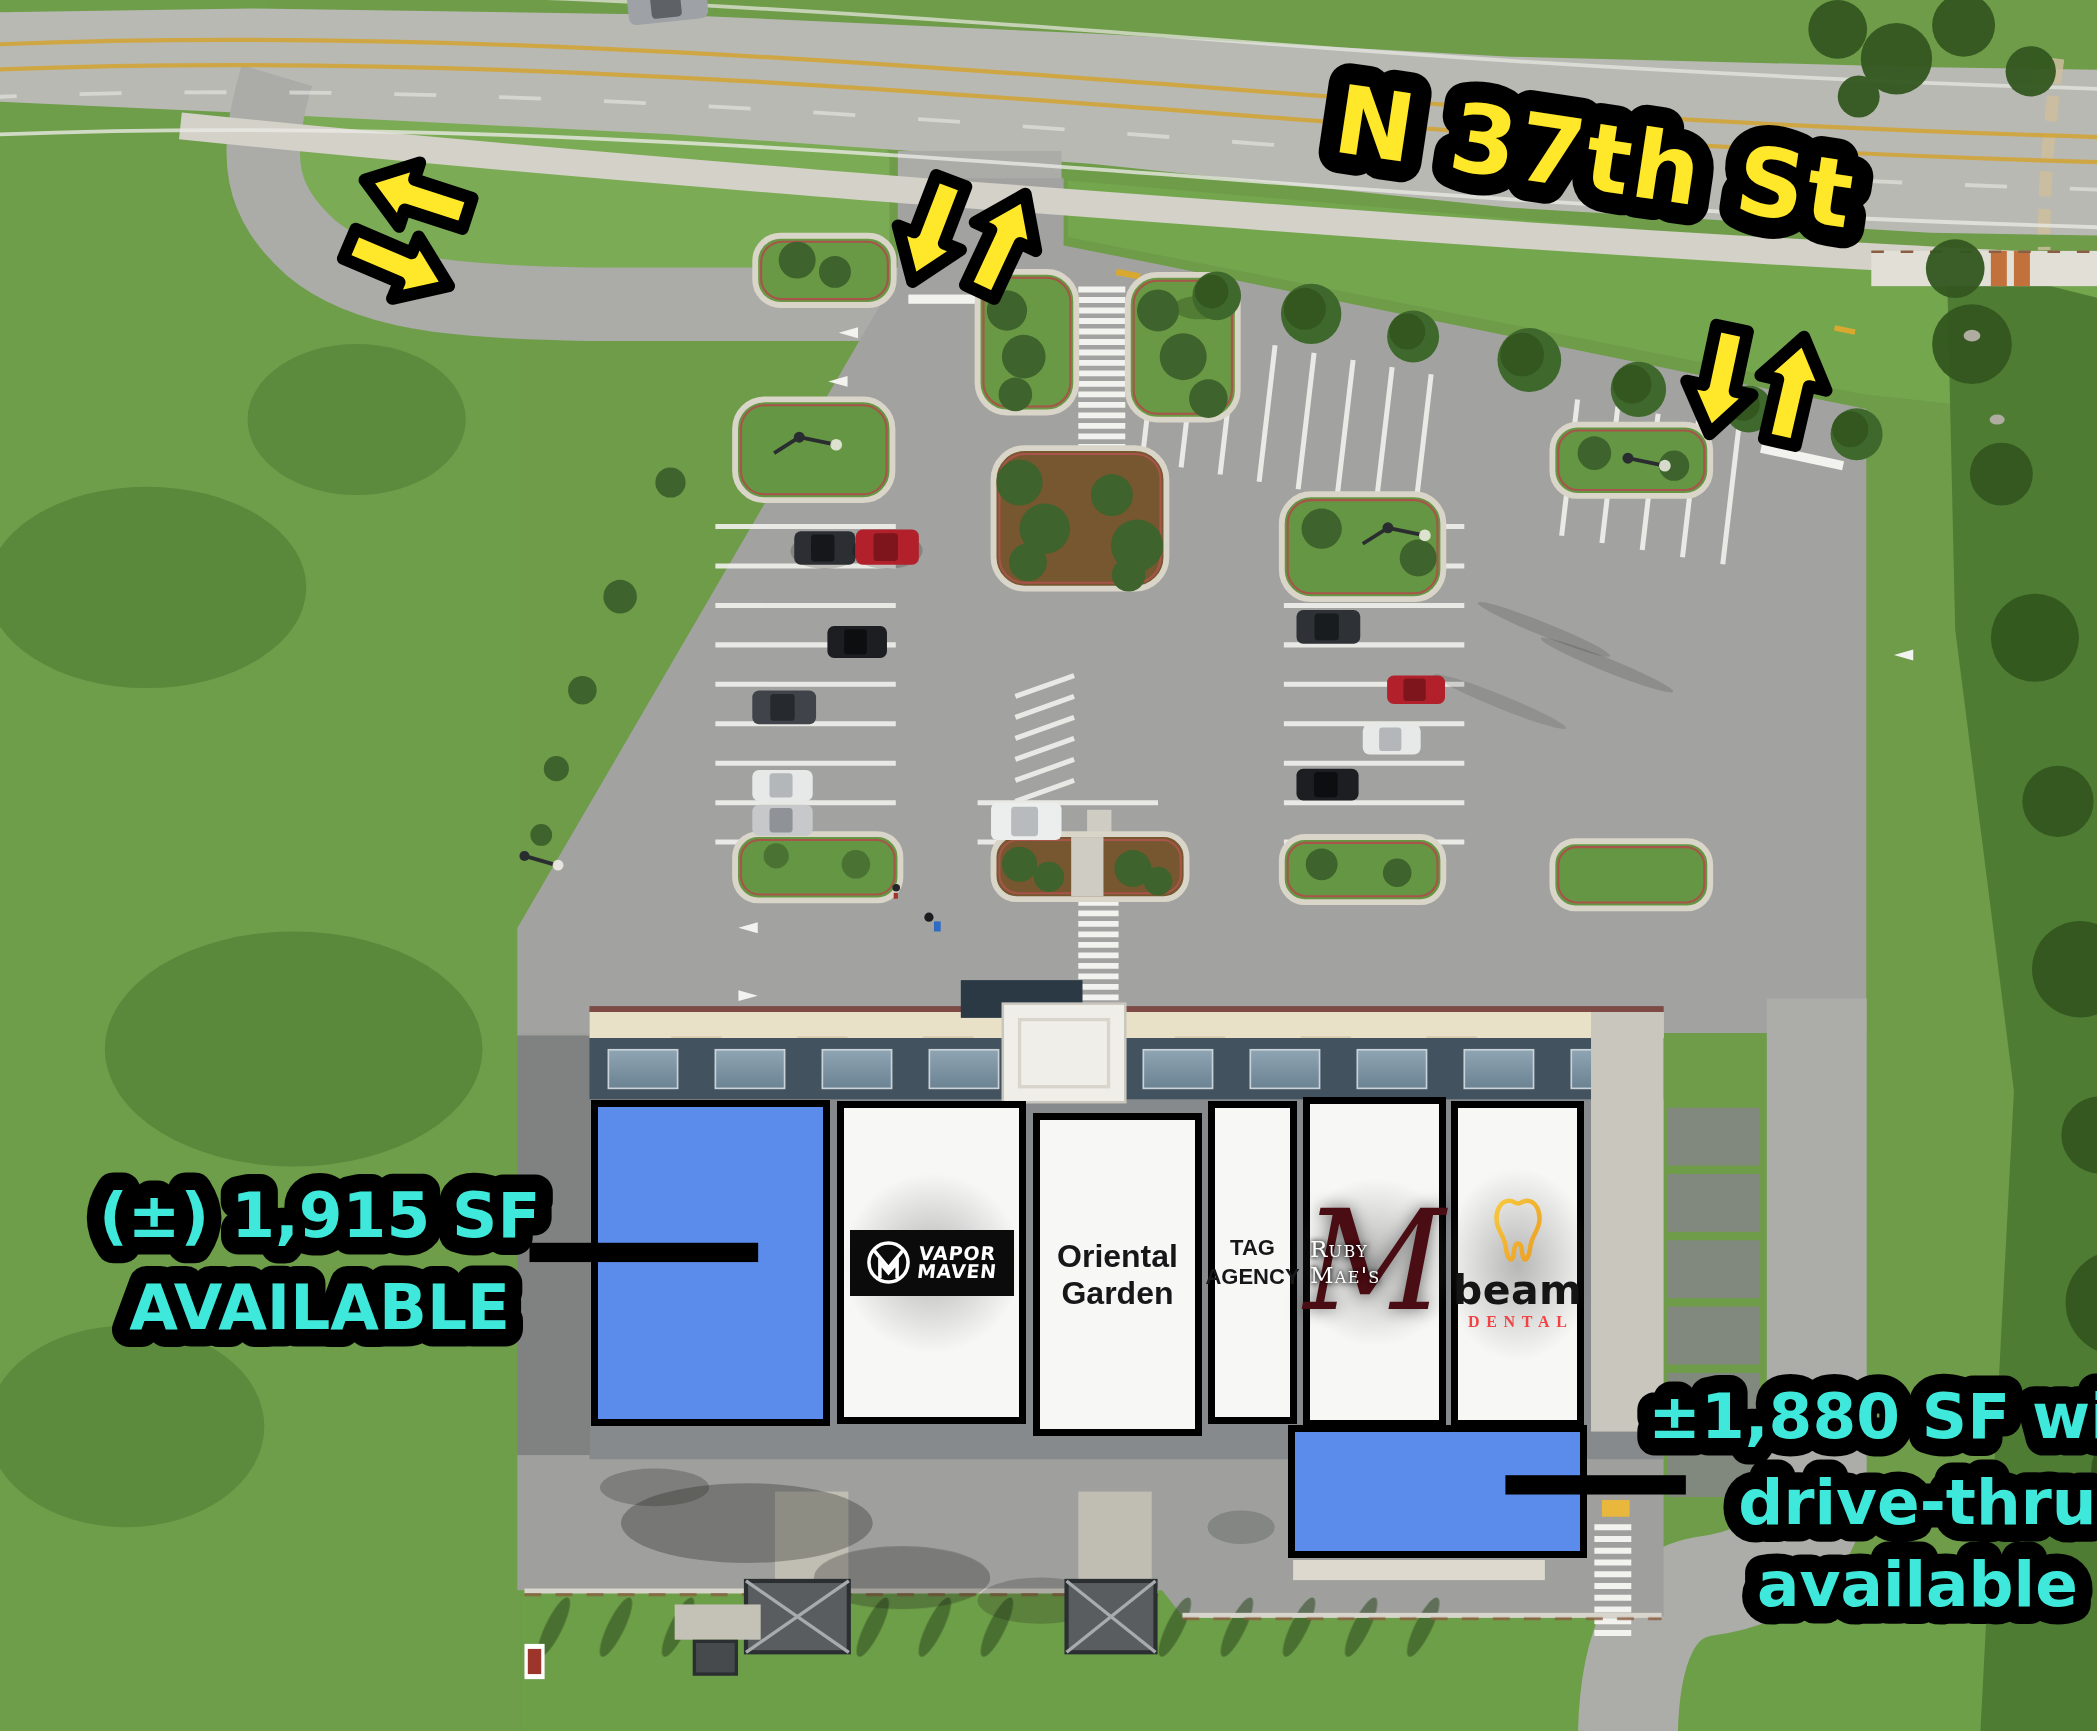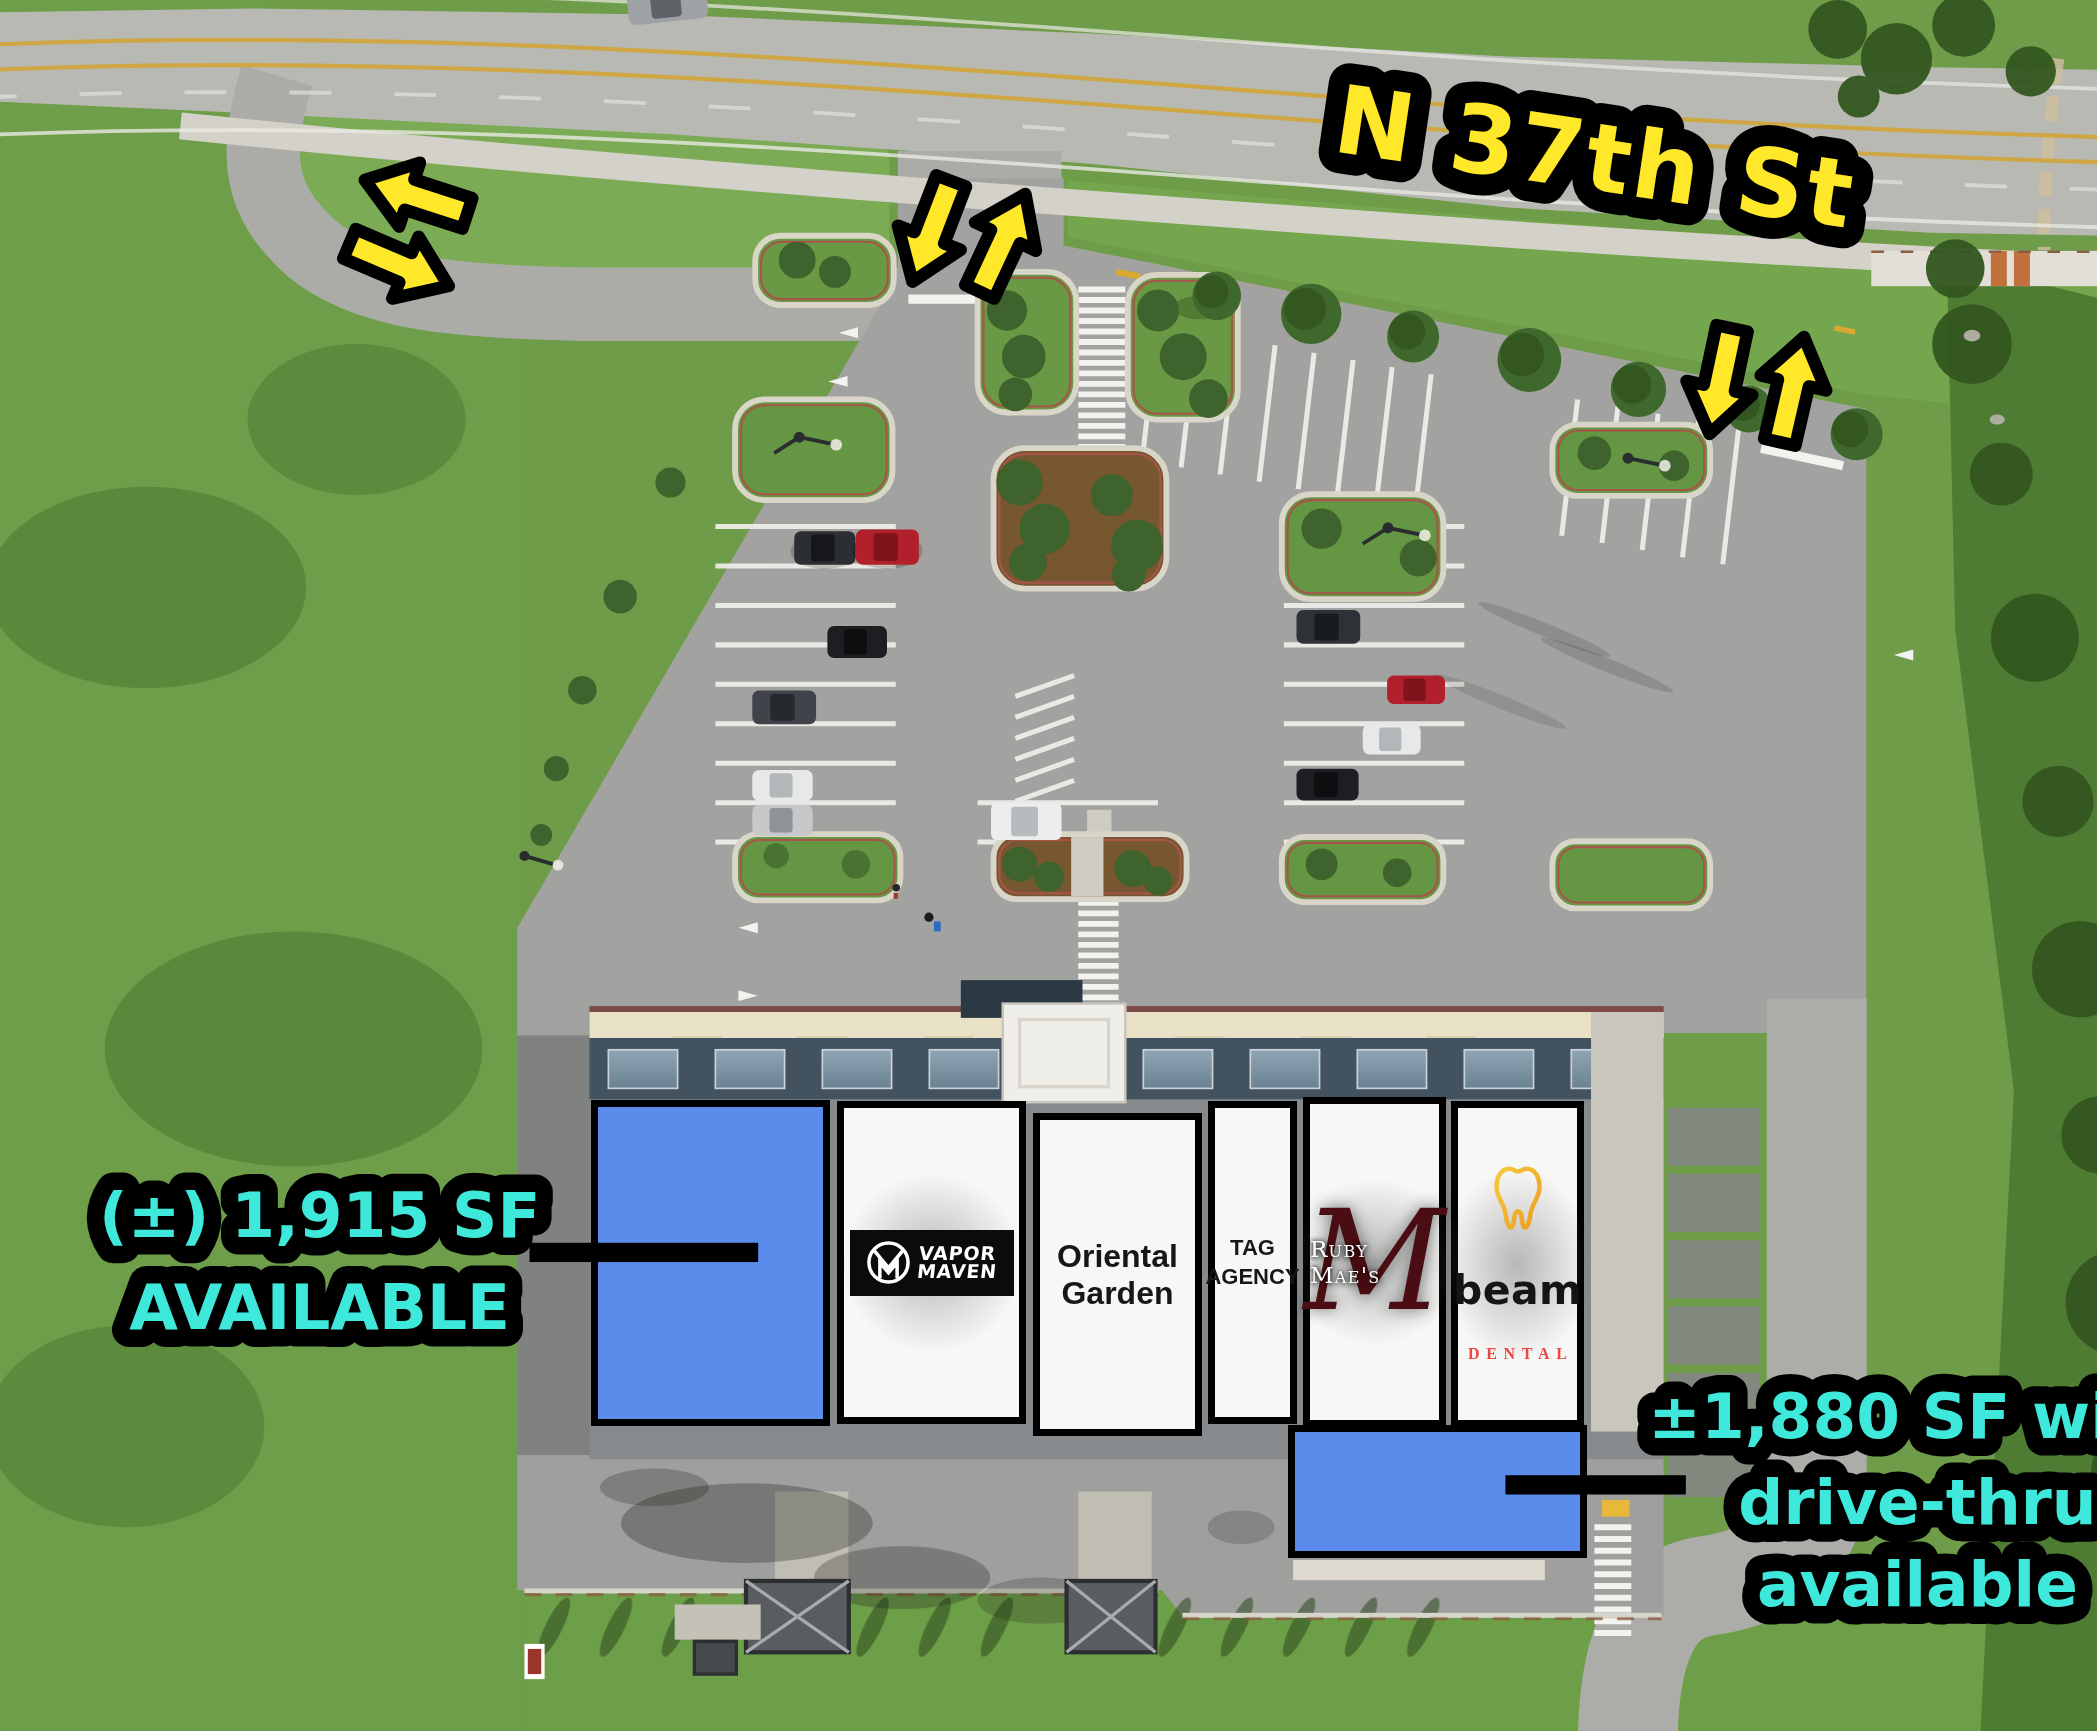--- a/index.html
+++ b/index.html
@@ -19,21 +19,21 @@
   .og-text{font-size:32px;font-weight:bold;color:#17171A;line-height:1.15;text-align:center;
            font-family:"Liberation Sans",sans-serif;}
   .tag-text{font-size:22px;font-weight:bold;color:#17171A;line-height:1.3;text-align:center;
             font-family:"Liberation Sans",sans-serif;}
   .ruby-wrap{position:relative;width:100%;height:100%;display:flex;align-items:center;justify-content:center;}
   .ruby-mono{position:absolute;font-family:"DejaVu Serif",serif;font-style:italic;font-size:138px;
              color:#4A0D13;line-height:1;text-shadow:0 0 16px rgba(30,30,30,.6);}
   .ruby-label{position:relative;font-family:"DejaVu Serif",serif;font-variant:small-caps;
               font-size:23px;color:#fff;letter-spacing:1.3px;
               text-shadow:0 1.3px 6.7px rgba(0,0,0,.9),0 0 4.2px rgba(0,0,0,.8);}
-  .beam-wrap{position:relative;display:flex;flex-direction:column;align-items:center;gap:32px;}
+  .beam-wrap{position:relative;display:flex;flex-direction:column;align-items:center;}
   .beam-word{font-size:41px;font-weight:bold;color:#151515;letter-spacing:0.4px;line-height:1;
              font-family:"DejaVu Sans",sans-serif;}
   .beam-sub{font-size:16px;font-weight:bold;color:#ef4444;letter-spacing:6.7px;padding-left:6.7px;
             margin-top:2px;font-family:Liberation Serif, serif;}
   text.note{font-family:"DejaVu Sans",sans-serif;font-weight:bold;paint-order:stroke;
             stroke:#000;stroke-linejoin:round;}
 </style>
 </head>
 <body>
 

